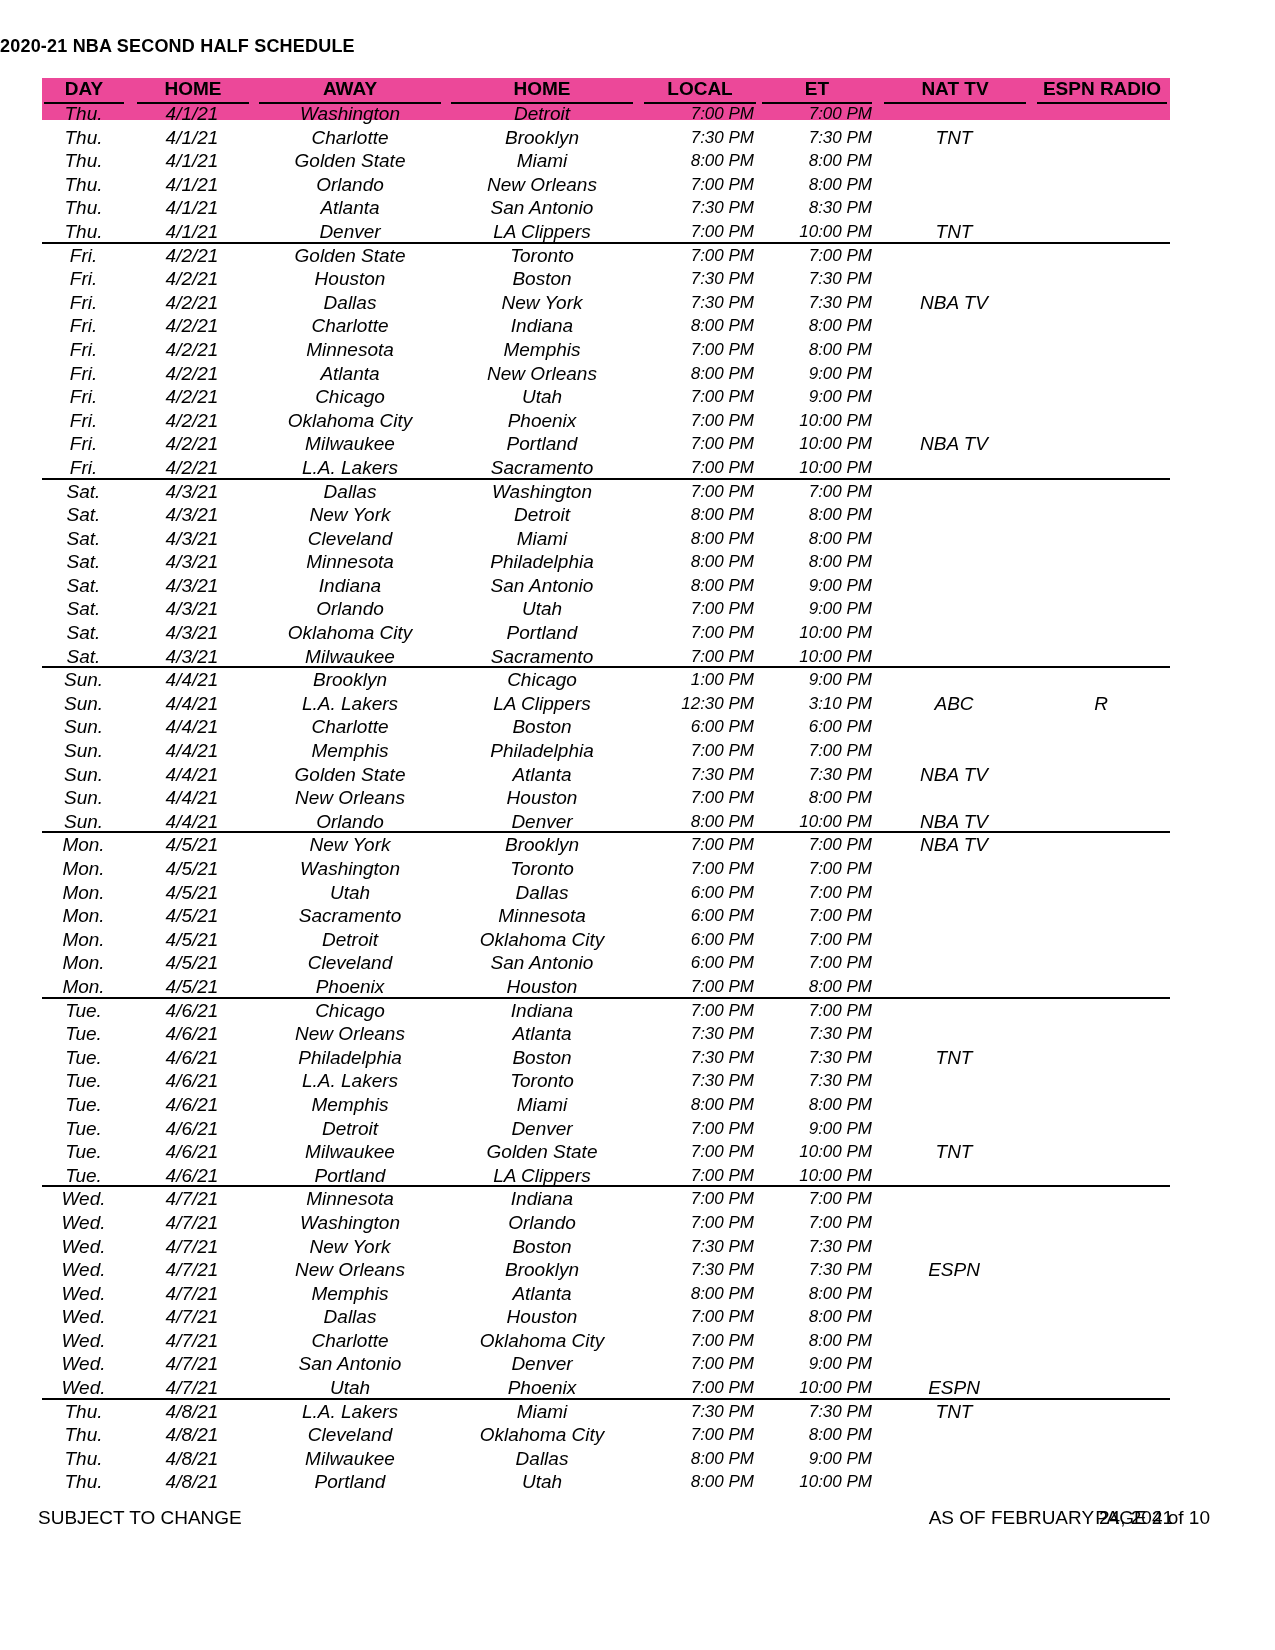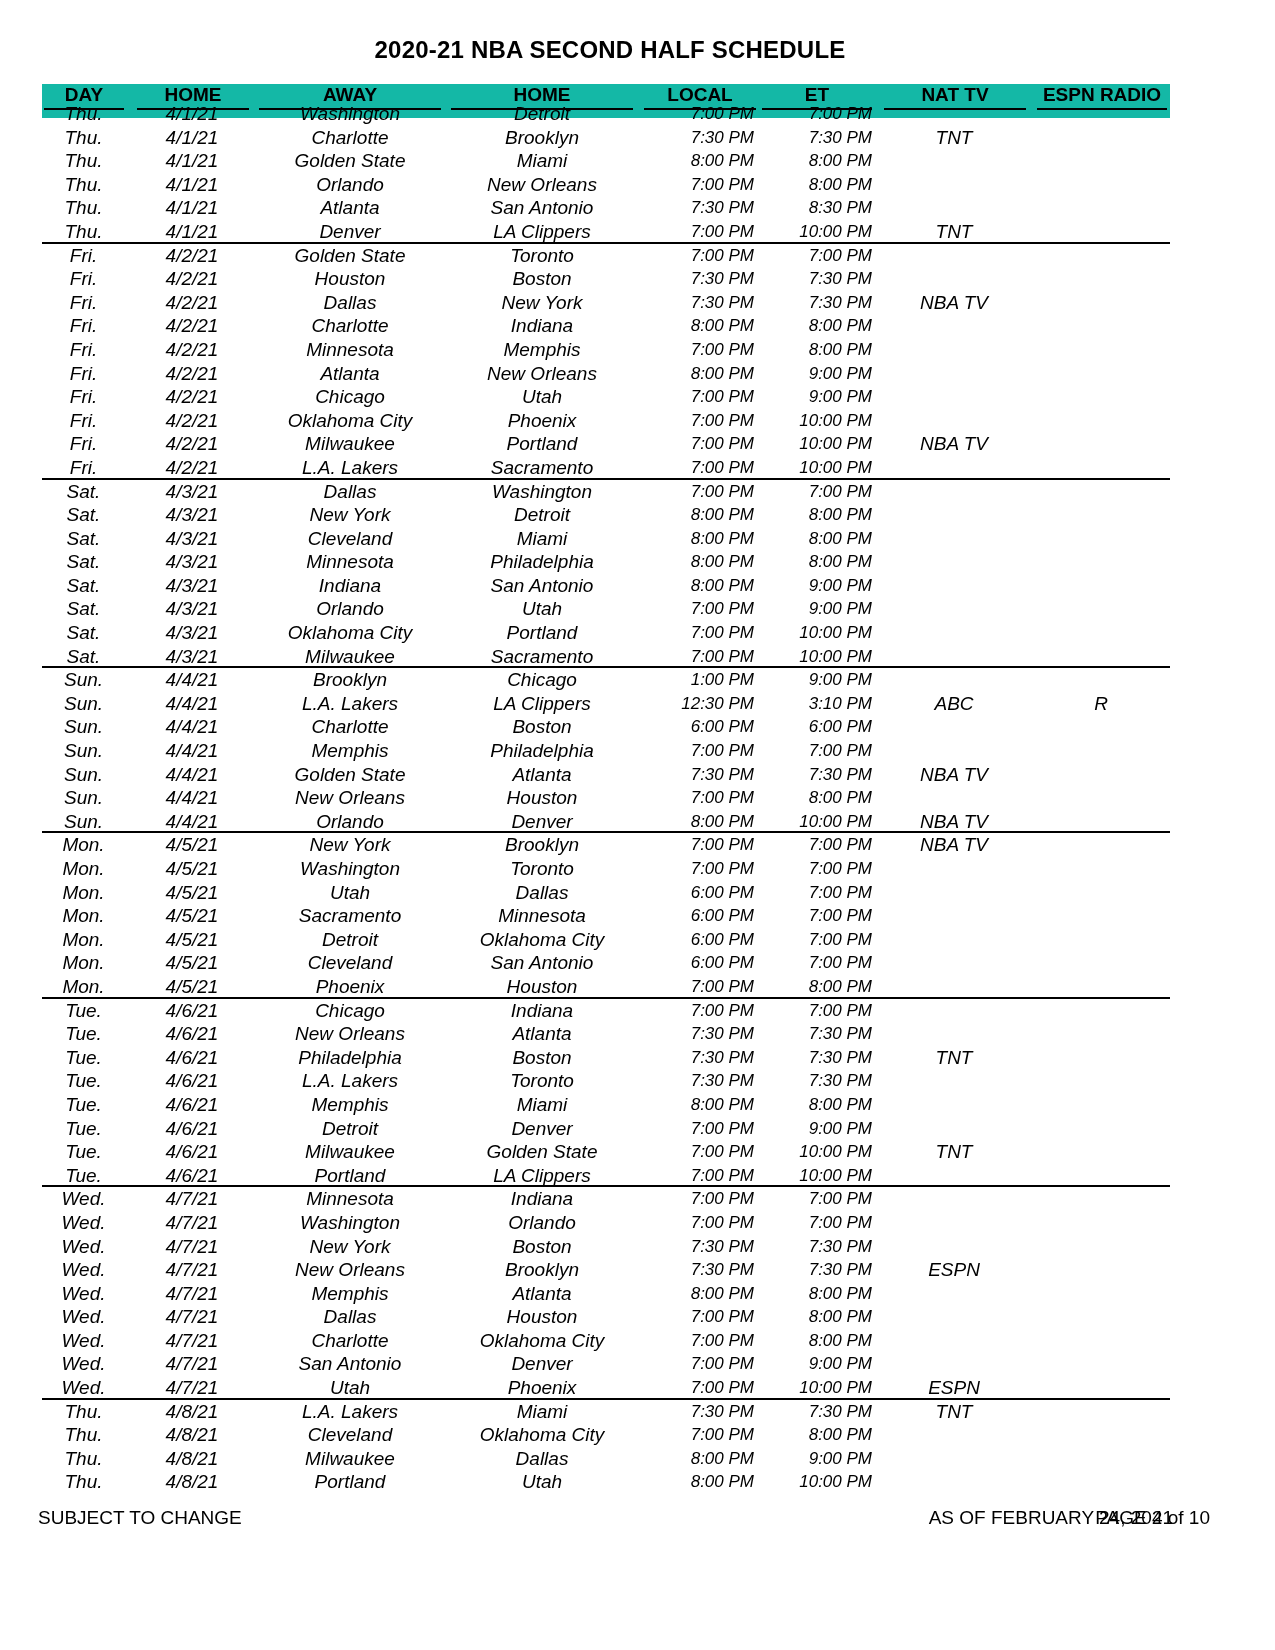--- a/index.html
+++ b/index.html
@@ -1,20 +1,20 @@
 <!DOCTYPE html>
 <html><head>
 <meta charset="utf-8">
 <style>
   html, body { margin: 0; padding: 0; background: #ffffff; }
   body { width: 1275px; height: 1650px; position: relative; overflow: hidden;
          font-family: "Liberation Sans", sans-serif; color: #000; }
-  .title { position: absolute; left: 0; width: 1220px; top: 36px; text-align: center;
-           font-weight: bold; font-size: 24px; letter-spacing: 0.2px; }
-  .header { position: absolute; left: 42px; top: 84px; width: 1128px; height: 34px; background: #14b8a6; }
+  .title { position: absolute; left: 0; width: 1220px; top: 36px; 
+           font-weight: bold; font-size: 18px; letter-spacing: 0.2px; }
+  .header { position: absolute; left: 42px; top: 78px; width: 1128px; height: 42px; background: #ec4899; }
   .hcell { position: absolute; top: 0; height: 24px; font-weight: bold; font-size: 19px; text-align: center;
            line-height: 22px; border-bottom: 2px solid #000; }
   .rows { position: absolute; left: 42px; top: 102px; width: 1128px; font-style: italic; }
   .row { position: relative; height: 23.6px; font-size: 19px; line-height: 23.6px; }
   .row.sep { border-bottom: 2px solid #000; height: 21.6px; }
   .row.sep .c { line-height: 23px; }
   .c { position: absolute; top: 0; white-space: nowrap; }
   .c.day { left: 0; width: 83px; text-align: center; }
   .c.date { left: 105px; width: 90px; text-align: center; }
   .c.away { left: 217px; width: 182px; text-align: center; }

